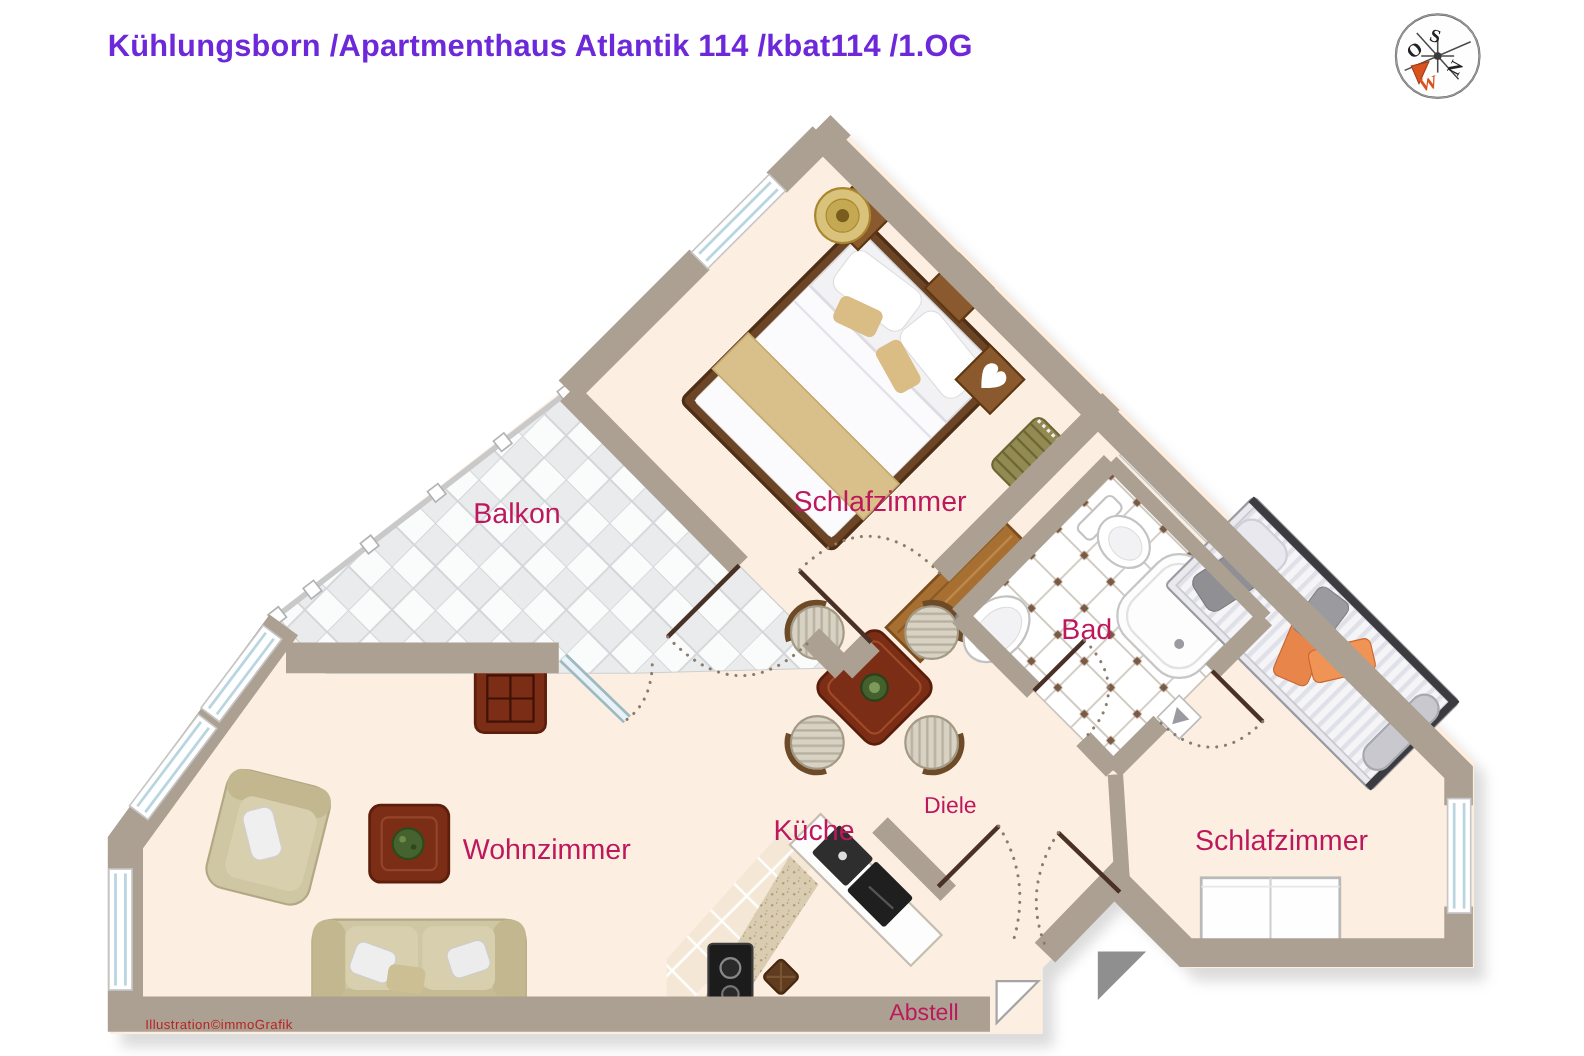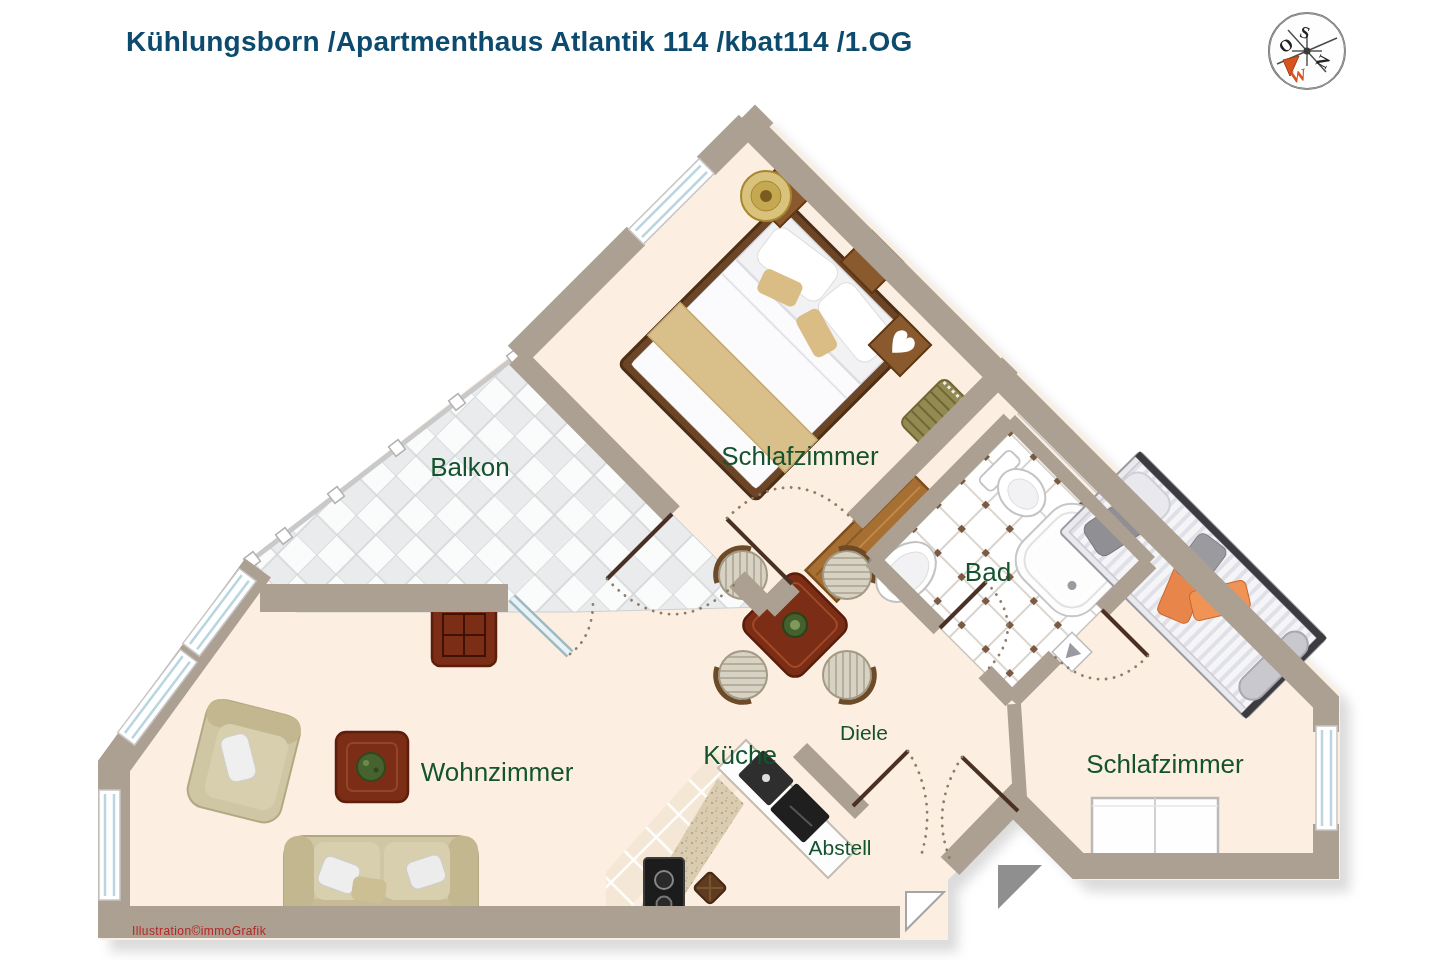--- a/index.html
+++ b/index.html
@@ -1,33 +1,33 @@
 <!DOCTYPE html>
 <html><head>
 <meta charset="utf-8">
 <style>
   html,body{margin:0;padding:0;background:#fff;}
   .stage{position:relative;width:1440px;height:960px;background:#fff;overflow:hidden;
          font-family:"Liberation Sans",sans-serif;}
   .stage svg{position:absolute;left:0;top:0;}
   .page-title{position:absolute;left:98px;top:26px;font-size:28px;font-weight:bold;
-              color:#0c4a6e;letter-spacing:.2px;white-space:nowrap;margin-left:28px;}
-  .room-label{position:absolute;transform:translate(-50%,-50%);font-size:26px;color:#14532d;
+              color:#6d28d9;letter-spacing:.2px;white-space:nowrap;}
+  .room-label{position:absolute;transform:translate(-50%,-50%);font-size:26px;color:#be185d;
               white-space:nowrap;}
   .room-label.small{font-size:21px;}
   .credit{position:absolute;left:132px;top:924px;font-size:12px;color:#b91c1c;opacity:.95;
           letter-spacing:.4px;}
   .lbl-balkon{left:470px;top:467px;}
   .lbl-schlafzimmer1{left:800px;top:456px;}
   .lbl-bad{left:988px;top:572px;}
   .lbl-schlafzimmer2{left:1165px;top:764px;}
   .lbl-wohnzimmer{left:497px;top:772px;text-align:center;}
   .lbl-kueche{left:740px;top:755px;}
   .lbl-diele{left:864px;top:733px;}
-  .lbl-abstell{left:840px;top:848px;}
+  .lbl-abstell{left:840px;top:921px;}
 </style>
 </head>
 <body>
 
 <div class="stage">
 
 <svg width="1440" height="960" viewBox="0 0 1440 960" xmlns="http://www.w3.org/2000/svg">
 <defs>
   <filter id="blurF" x="-20%" y="-20%" width="140%" height="140%">
     <feGaussianBlur stdDeviation="6"></feGaussianBlur>

